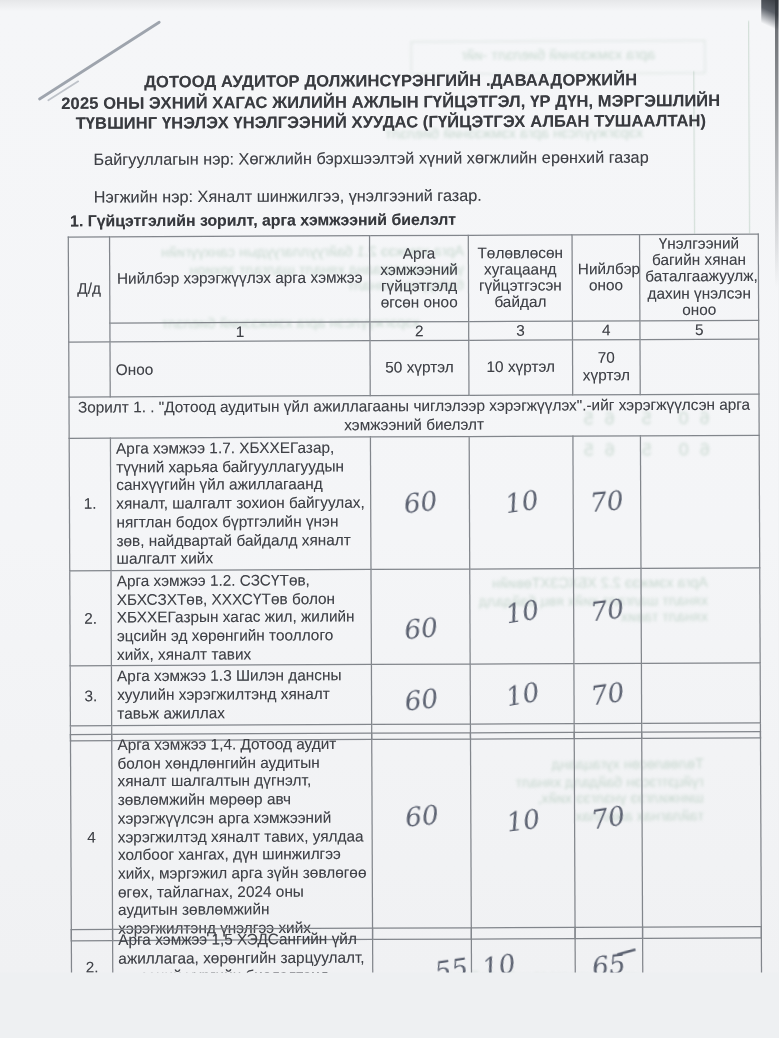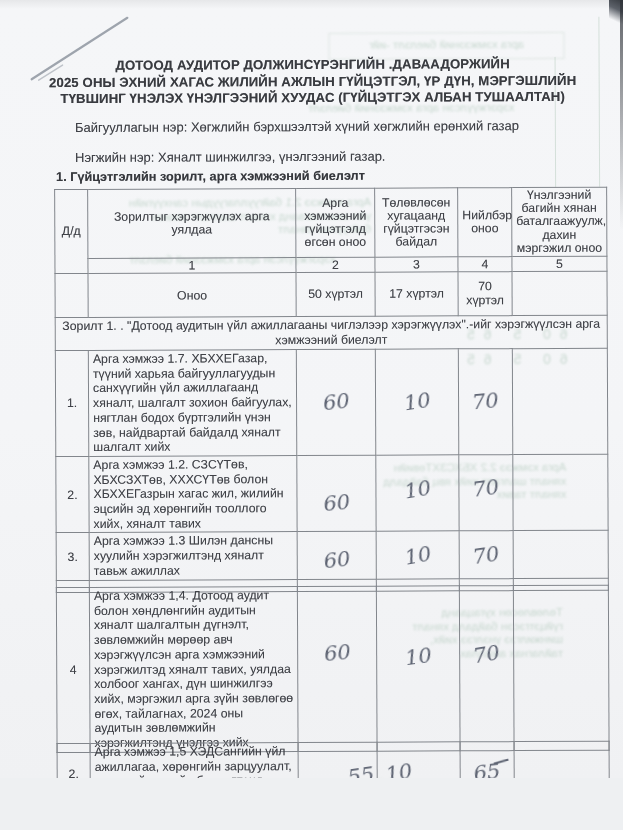--- a/index.html
+++ b/index.html
@@ -23,21 +23,21 @@
 
   
   .score-table { position: absolute; left: 55px; width: 552px; border-collapse: collapse; table-layout: fixed; }
   #table1 { top: 188px; } #table2 { top: 586px; } #table3 { top: 742px; }
   .score-table td, .score-table th {
     border: 1px solid #82868c; font-size: 12.3px; color: #3f4147; font-weight: 400;
     vertical-align: middle; padding: 1px 4px; text-shadow: 0 0 .4px rgba(60,62,68,.35);
   }
   .th-cell { text-align: center; font-size: 11.7px; line-height: 13.2px; padding: 2px 2px; }
   .num-cell { text-align: center; font-size: 11.6px; line-height: 12px; padding: 0; }
-  .label-cell { text-align: center; }
+  .label-cell { text-align: left; }
   .max-cell { text-align: center; vertical-align: top; padding-top: 3px; font-size: 12.1px; line-height: 13.5px; }
   .goal-cell { text-align: center; font-weight: 700; font-size: 12.5px; line-height: 15px; padding: 2px 16px; color: #36383d; }
   .dd-cell { text-align: center; font-size: 12.3px; }
   .activity-cell { text-align: left; padding: 3px 4px 3px 8px; line-height: 14.7px; font-size: 12.4px; }
   .blank-cell { }
 
   
   .hw-cell { text-align: center; }
   .hw { font-family: "DejaVu Serif", serif; font-style: italic; font-weight: 400;
     font-size: 21px; color: #5d6372; display: inline-block; filter: blur(.2px); text-shadow: none; }
@@ -110,38 +110,38 @@
           <col style="width:33px">
           <col style="width:208px">
           <col style="width:79px">
           <col style="width:83px">
           <col style="width:54px">
           <col style="width:95px">
         </colgroup>
       <tbody>
           <tr style="height:64px">
         <th class="th-cell" rowspan="2">Д/д</th>
-        <th class="th-cell">Зорилтыг хэрэгжүүлэх арга уялдаа</th>
+        <th class="th-cell">Нийлбэр хэрэгжүүлэх арга хэмжээ</th>
         <th class="th-cell">Арга хэмжээний гүйцэтгэлд өгсөн оноо</th>
         <th class="th-cell">Төлөвлөсөн хугацаанд гүйцэтгэсэн байдал</th>
         <th class="th-cell">Нийлбэр оноо</th>
-        <th class="th-cell">Үнэлгээний багийн хянан баталгаажуулж, дахин мэргэжил оноо</th>
+        <th class="th-cell">Үнэлгээний багийн хянан баталгаажуулж, дахин үнэлсэн оноо</th>
       </tr>
       <tr style="height:14px">
         <td class="num-cell">1</td>
         <td class="num-cell">2</td>
         <td class="num-cell">3</td>
         <td class="num-cell">4</td>
         <td class="num-cell">5</td>
       </tr>
       <tr style="height:44px">
         <td class="blank-cell"></td>
         <td class="label-cell">Оноо</td>
         <td class="max-cell">50 хүртэл</td>
-        <td class="max-cell">17 хүртэл</td>
+        <td class="max-cell">10 хүртэл</td>
         <td class="max-cell">70 хүртэл</td>
         <td class="max-cell"></td>
       </tr>
       <tr style="height:31px">
         <td class="goal-cell" colspan="6">Зорилт 1. . "Дотоод аудитын үйл ажиллагааны чиглэлээр хэрэгжүүлэх".-ийг хэрэгжүүлсэн арга хэмжээний биелэлт</td>
       </tr>
       <tr style="height:104px">
         <td class="dd-cell">1.</td>
         <td class="activity-cell">Арга хэмжээ 1.7. ХБХХЕГазар, түүний харьяа байгууллагуудын санхүүгийн үйл ажиллагаанд хяналт, шалгалт зохион байгуулах, нягтлан бодох бүртгэлийн үнэн зөв, найдвартай байдалд хяналт шалгалт хийх</td>
         <td class="hw-cell"><span class="hw" style="transform:rotate(-6deg)">60</span></td>

